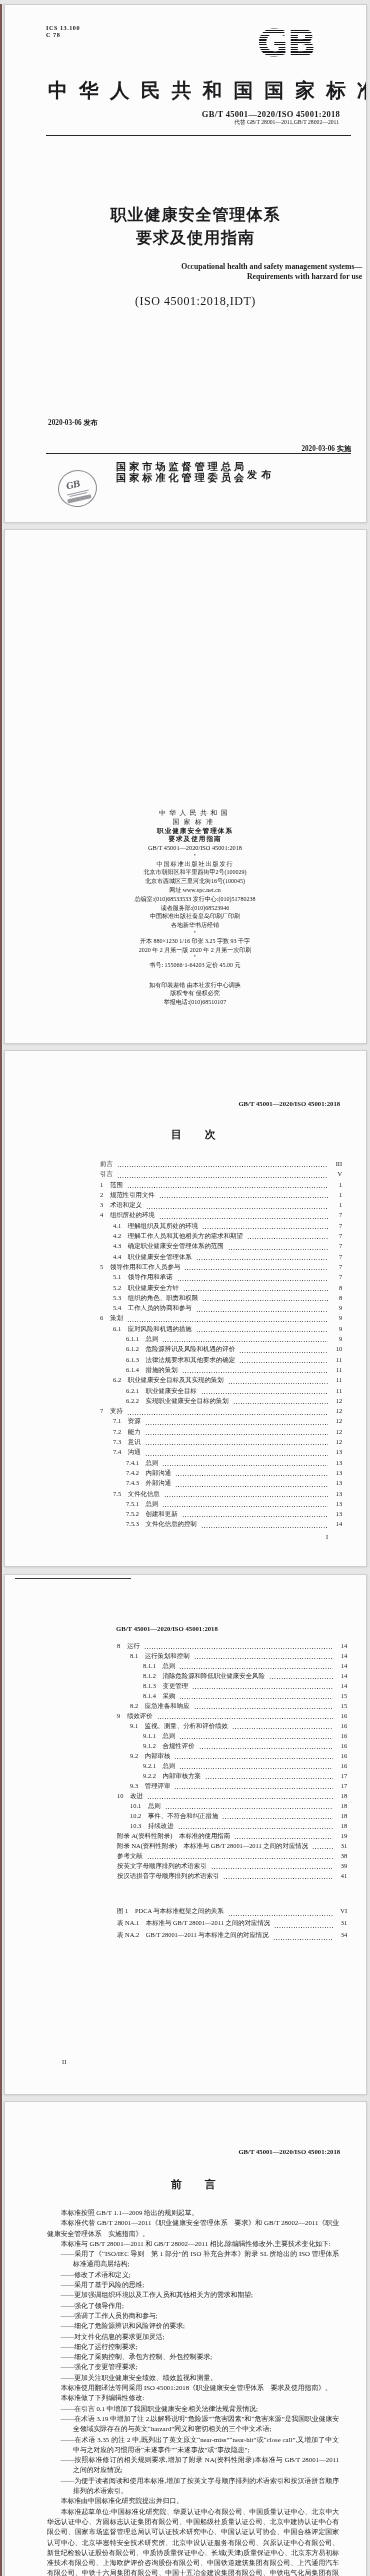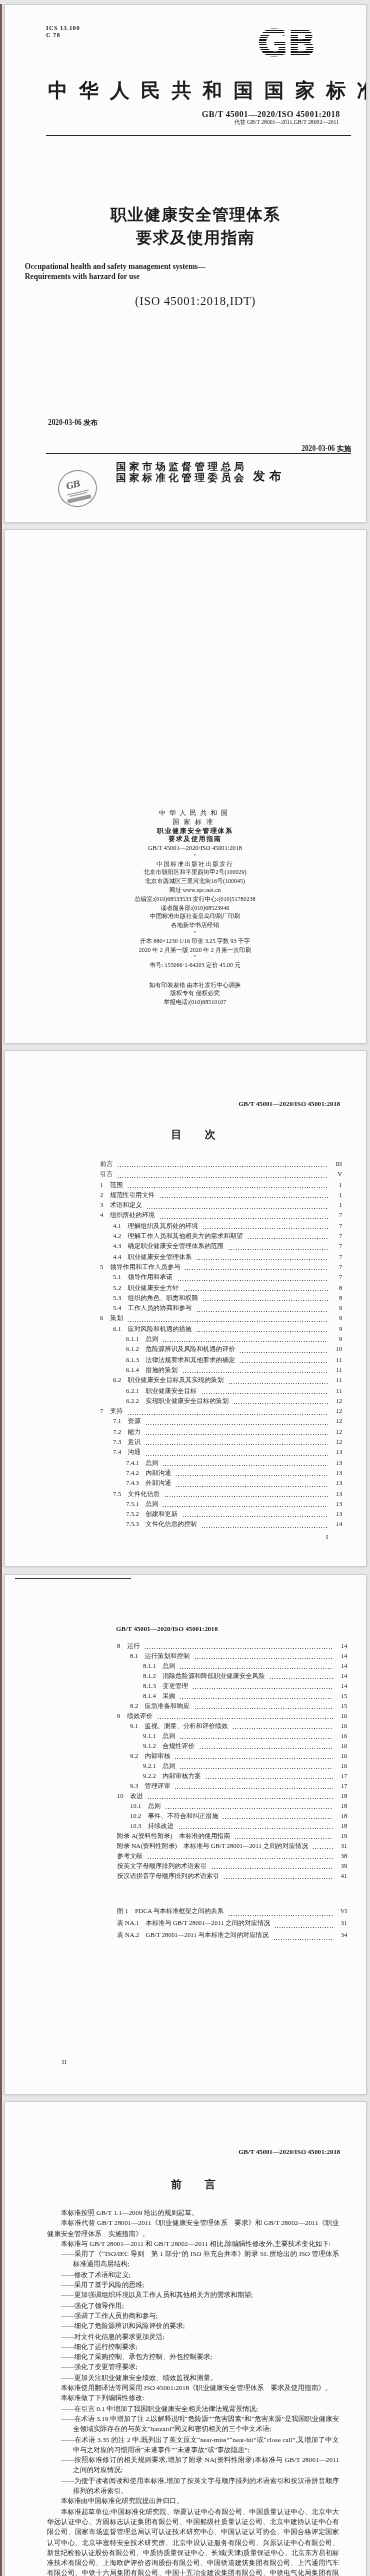--- a/index.html
+++ b/index.html
@@ -12,28 +12,28 @@
   .ics div{line-height:7.7px;}
   .gblogo{position:absolute;left:252px;top:19.6px;width:77px;height:36px;font-family:"DejaVu Sans",sans-serif;
     font-size:38px;font-weight:900;letter-spacing:-1px;line-height:36px;color:transparent;
     background:repeating-linear-gradient(180deg,#17171c 0 1.2px,#fafafa 1.2px 2.4px);
     -webkit-background-clip:text;background-clip:text;}
   .bigtitle{position:absolute;left:43px;top:72px;width:305px;font-size:19.6px;font-weight:bold;letter-spacing:11.3px;white-space:nowrap;}
   .stdno{position:absolute;right:26px;top:104px;font-size:8.5px;font-weight:bold;letter-spacing:0.3px;}
   .replaces{position:absolute;right:27px;top:114px;font-size:5.7px;}
   .rule{position:absolute;left:41px;top:130px;width:305px;height:1px;background:#26262b;}
   .ctitle{position:absolute;left:0;right:0;padding-left:19.6px;text-align:center;font-weight:bold;font-size:16px;letter-spacing:1px;}
-  .entitle{position:absolute;left:0;right:4px;padding-left:19.6px;text-align:left;font-weight:bold;font-size:7.7px;}
+  .entitle{position:absolute;left:0;right:4px;padding-left:19.6px;text-align:right;font-weight:bold;font-size:7.7px;}
   .idt{position:absolute;left:0;right:0;padding-left:19.6px;text-align:center;font-size:12px;letter-spacing:0.5px;}
   .dateL{position:absolute;left:43px;top:413px;font-size:7.2px;font-weight:bold;}
   .dateR{position:absolute;right:15px;top:439px;font-size:7.2px;font-weight:bold;}
   .rule2{position:absolute;left:41px;top:448px;width:305px;height:0.8px;background:#2a2a2e;}
   .issuers{position:absolute;left:111px;top:457px;text-align:center;font-size:10px;font-weight:bold;letter-spacing:3.1px;}
   .issuers div{line-height:10.8px;}
-  .fabu{position:absolute;left:248px;top:463px;font-size:12px;font-weight:bold;letter-spacing:4.1px;}
+  .fabu{position:absolute;left:242px;top:463px;font-size:10px;font-weight:bold;letter-spacing:4.1px;}
   .stamp{position:absolute;left:53px;top:465px;width:37px;height:35px;border:1.1px solid rgba(75,75,85,.75);
     border-radius:50%;transform:rotate(-13deg);opacity:.85;}
   .stamp .core{position:absolute;left:8.2px;top:8.2px;font-size:8.8px;font-weight:bold;color:#4c4c55;
     font-family:"DejaVu Serif",serif;letter-spacing:-0.5px;transform:skewX(-8deg);}
   .stamp .l1,.stamp .l2{position:absolute;left:7.2px;height:1.1px;background:#8a8a92;}
   .stamp .l1{top:20.6px;width:21.6px;}
   .stamp .l2{top:23px;width:18.5px;left:8.8px;}
   .stamp .ribbon{position:absolute;left:6.2px;top:26px;width:24px;height:3.6px;background:#6a6a72;opacity:.8;border-radius:1px;}
   
   .colo{position:absolute;left:26px;right:7.2px;top:279px;text-align:center;font-size:6px;}

